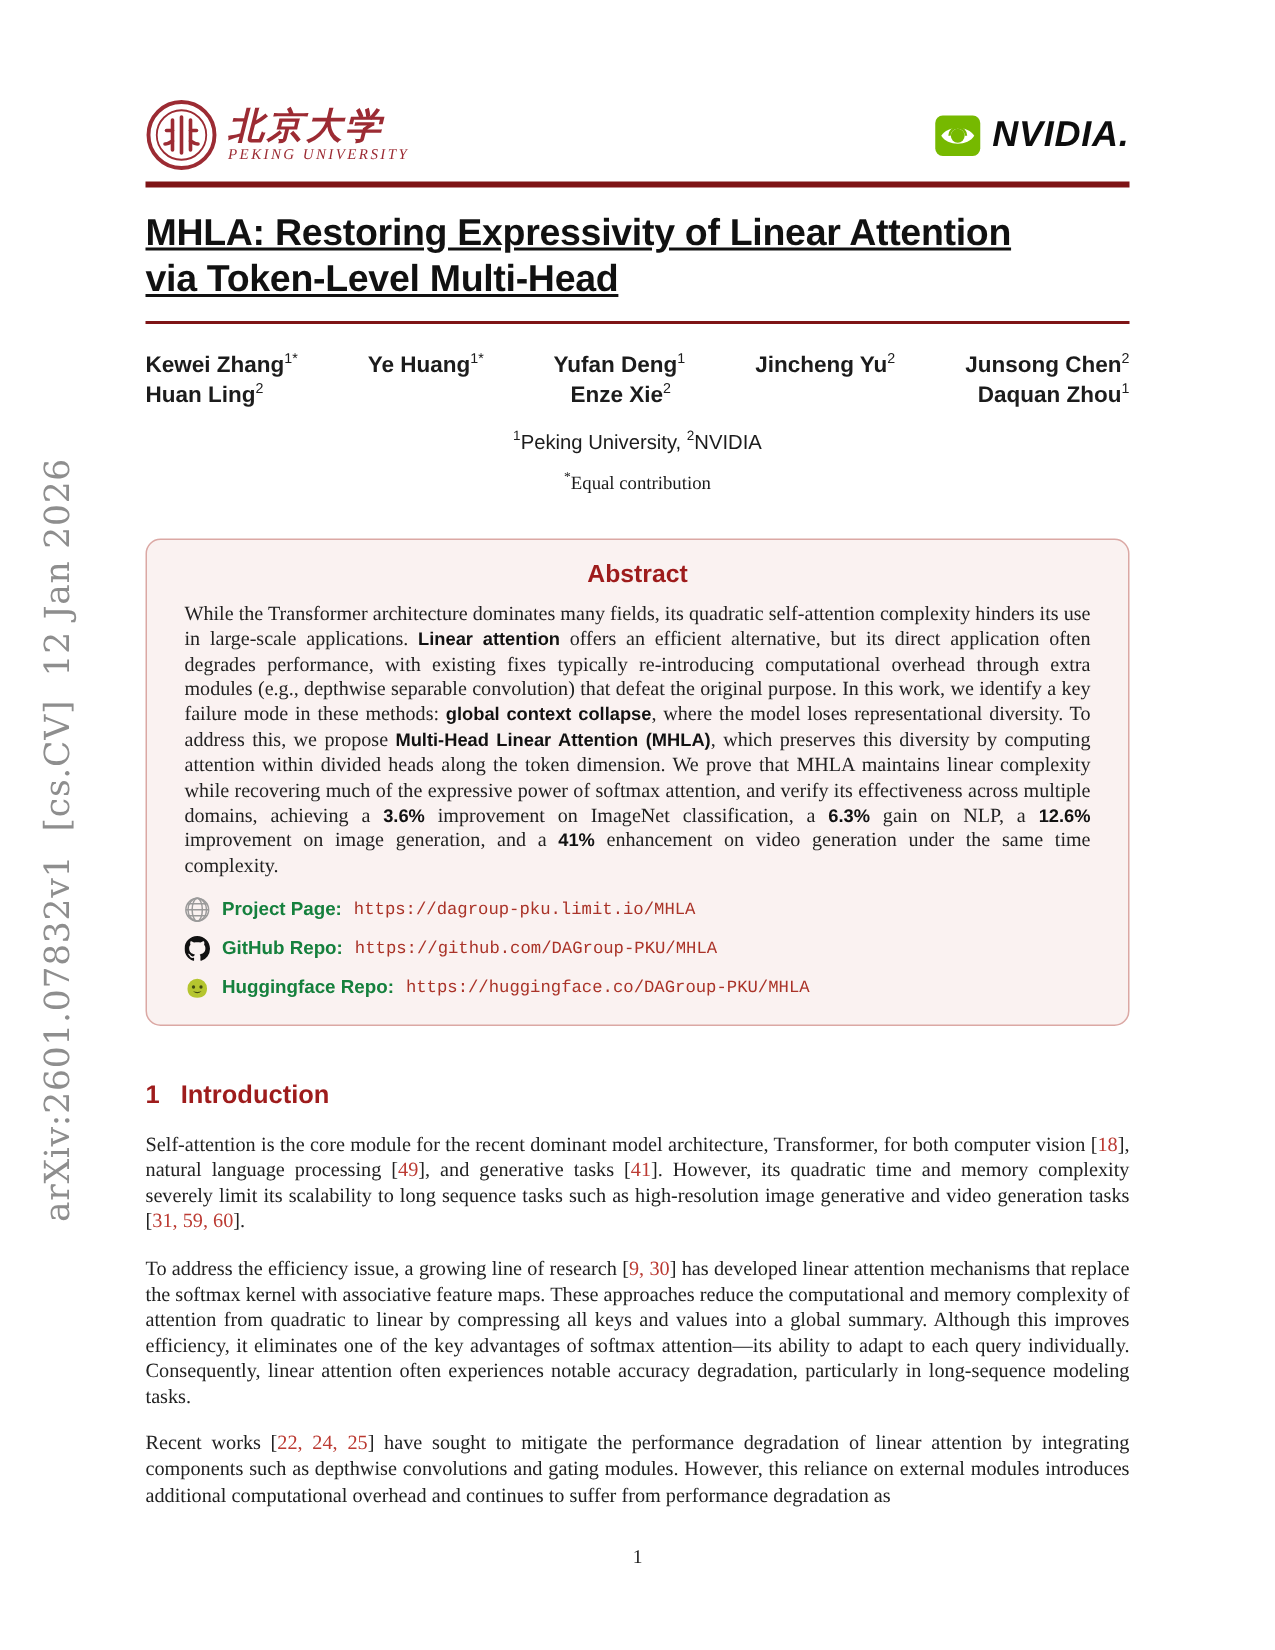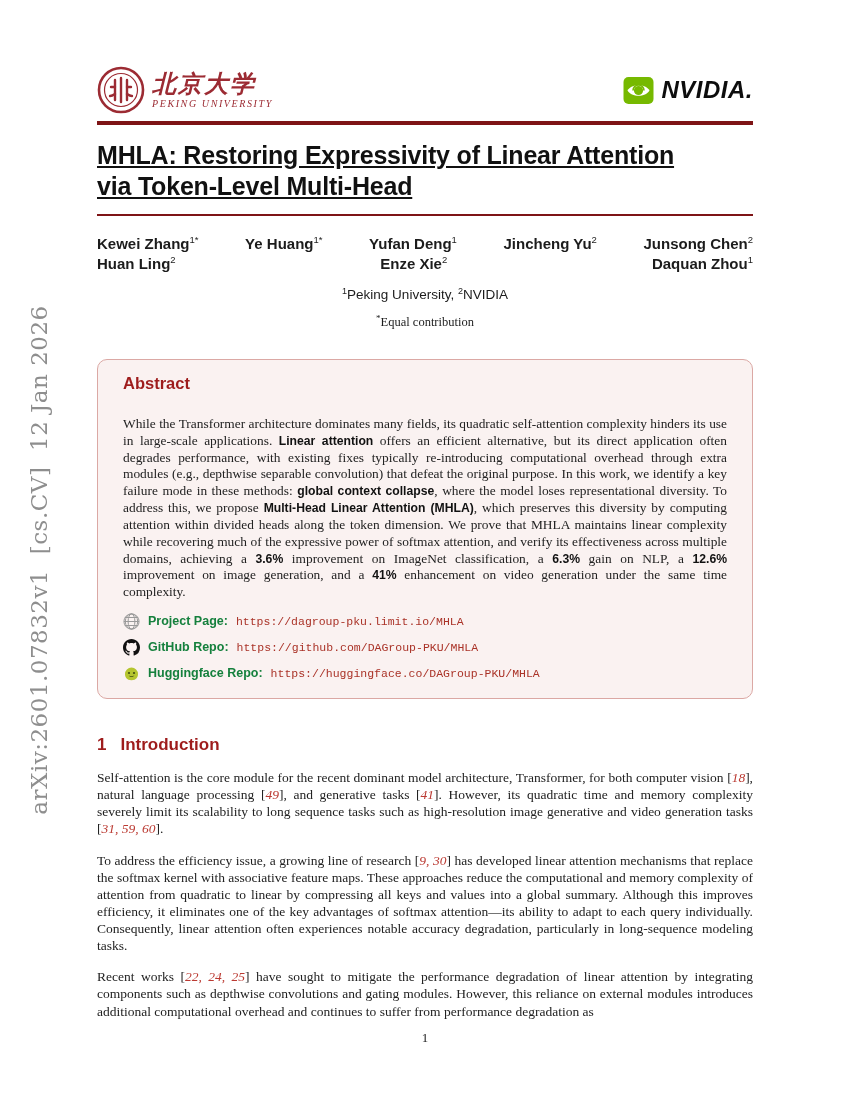--- a/index.html
+++ b/index.html
@@ -35,37 +35,37 @@
   .author sup{font-size:9.5px;font-weight:400;}
 
   .affil{margin-top:15px;text-align:center;font-family:"Liberation Sans",sans-serif;font-size:13.5px;}
   .affil sup{font-size:9px;}
   .equal{margin-top:13px;text-align:center;font-size:12.5px;}
   .equal sup{font-size:9px;}
 
   
   .abstract-box{margin-top:29px;background:var(--abs-bg);border:1px solid var(--abs-border);
                 border-radius:10px;padding:14px 25px 16px 25px;}
-  .abstract-title{text-align:left;font-family:"Liberation Sans",sans-serif;font-weight:700;
-                  font-size:16.5px;color:var(--heading-red);margin-bottom:23px;}
+  .abstract-title{text-align:center;font-family:"Liberation Sans",sans-serif;font-weight:700;
+                  font-size:16.5px;color:var(--heading-red);margin-bottom:8px;}
   .abstract-body{font-size:13.4px;line-height:1.255;text-align:justify;color:#222;}
   .bseg{font-family:"Liberation Sans",sans-serif;font-weight:700;font-size:12.2px;color:#111;}
 
   .links{margin-top:12px;}
   .link-row{display:flex;align-items:center;gap:8px;margin-top:9px;}
   .link-label{font-family:"Liberation Sans",sans-serif;font-weight:700;font-size:12.5px;color:#15803d;}
   .link-url{font-family:"Liberation Mono","DejaVu Sans Mono",monospace;font-size:11.5px;
             color:var(--link-red);text-decoration:none;}
   .link-icon{width:17px;height:17px;flex:0 0 auto;display:block;}
 
   
   .section-heading{margin-top:36px;font-family:"Liberation Sans",sans-serif;font-weight:700;
                    font-size:17px;color:var(--heading-red);display:flex;gap:14px;}
   .para{margin-top:14px;font-size:13.5px;line-height:1.27;text-align:justify;color:#222;}
-  .cite{color:var(--cite-red);font-style:italic;}
+  .cite{color:var(--cite-red);}
 
   .page-number{position:absolute;left:0;width:850px;top:1030px;text-align:center;font-size:13px;}
 
   .arxiv-stamp{position:absolute;left:39px;top:560px;transform:translate(-50%,-50%) rotate(-90deg);
                white-space:pre;font-family:"DejaVu Serif","Liberation Serif",serif;
                font-size:23px;color:var(--arxiv-gray);letter-spacing:0.5px;}
   sup{line-height:0;}
 </style>
 </head>
 <body>

